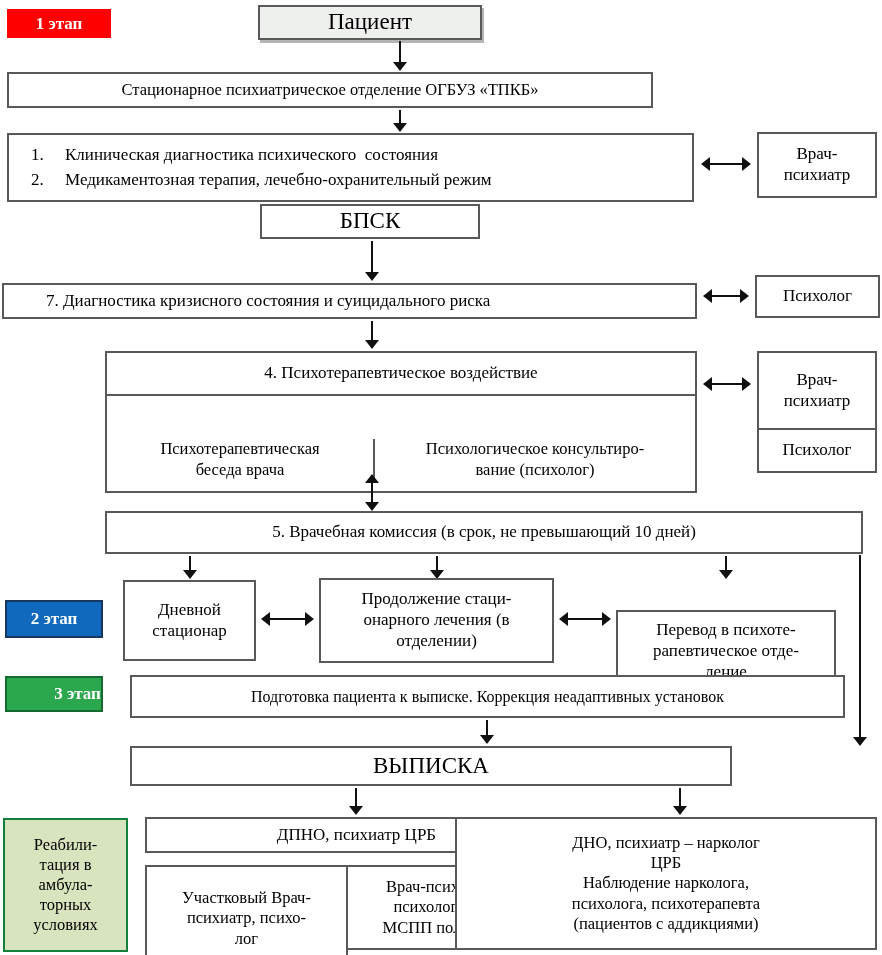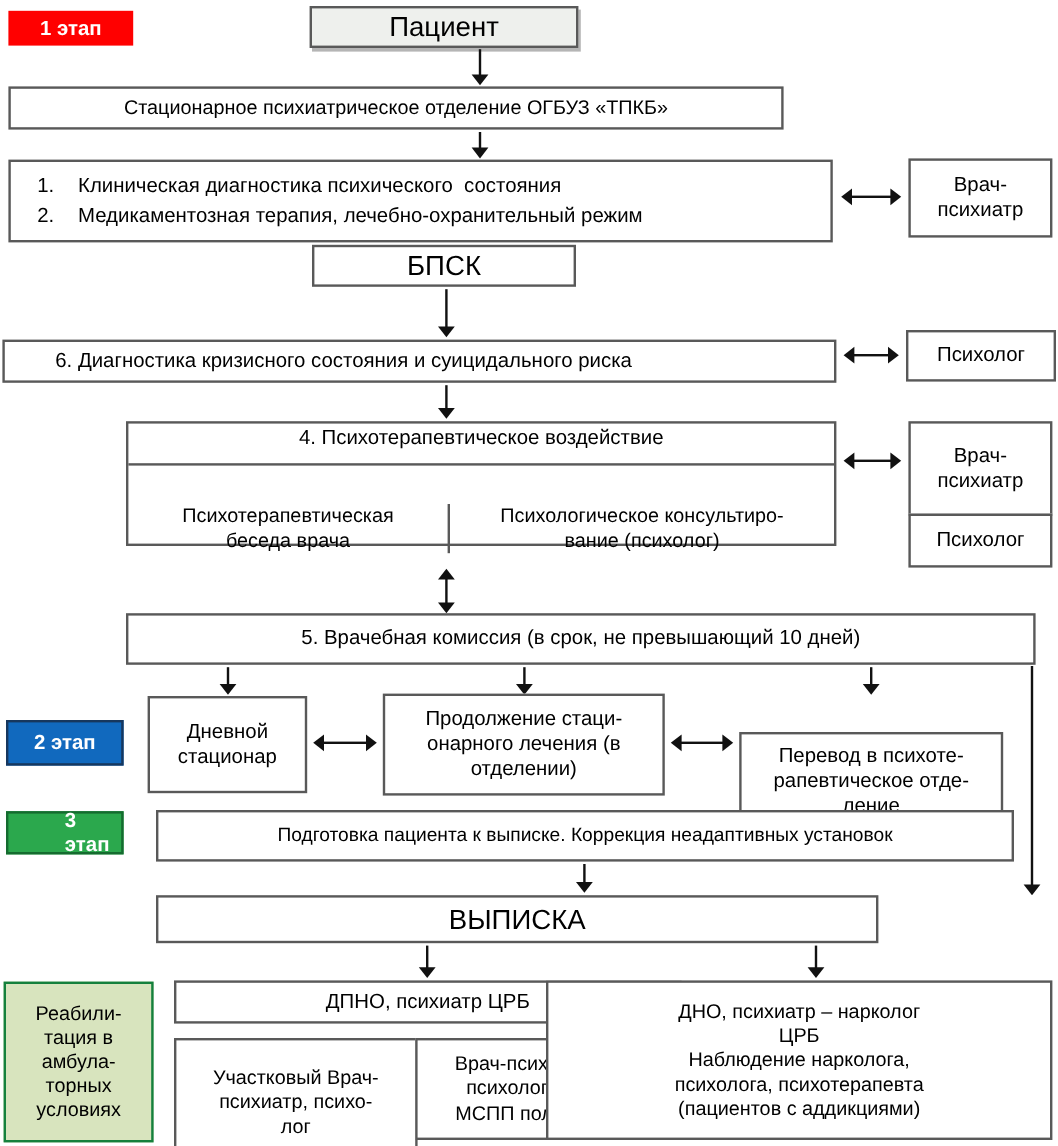--- a/index.html
+++ b/index.html
@@ -1,17 +1,17 @@
 <!DOCTYPE html>
 <html><head>
 <meta charset="utf-8">
 <style>
   html,body{margin:0;padding:0;background:#fff;}
   #canvas{position:relative;width:882px;height:955px;background:#fff;
-          font-family:Liberation Sans, sans-serif;color:#000;overflow:hidden;}
+          font-family:Liberation Serif, serif;color:#000;overflow:hidden;}
 
   .bx{position:absolute;background:#fff;border:2px solid #595959;box-sizing:border-box;
       display:flex;align-items:center;justify-content:center;text-align:center;
       white-space:pre-line;font-size:17px;line-height:1.22;}
   .big{font-size:23px;}
   .tl{justify-content:flex-start;text-align:left;padding-left:42px;}
 
   .stage{position:absolute;box-sizing:border-box;display:flex;align-items:center;justify-content:center;
          color:#fff;font-weight:bold;font-size:17px;}
   .stage.red{background:#FF0000;border:none;}
@@ -95,36 +95,36 @@
   <div class="bx" style="left:757px;top:132px;width:120px;height:66px;">Врач-
 психиатр</div>
 
   <div class="bx big" style="left:260px;top:204px;width:220px;height:35px;">БПСК</div>
 
   <div class="va" style="left:365px;top:241px;height:40px;">
     <div class="ln"></div>
       <div class="hd"></div>
   </div>
 
-  <div class="bx tl" style="left:2px;top:283px;width:695px;height:36px;">6. Диагностика кризисного  состояния и  суицидального  риска</div>
+  <div class="bx tl" style="left:2px;top:283px;width:695px;height:36px;">7. Диагностика кризисного  состояния и  суицидального  риска</div>
 
   <div class="ha" style="left:703px;top:289px;width:46px;">
     <div class="ln"></div>
       <div class="hl"></div>
       <div class="hr"></div>
   </div>
 
   <div class="bx" style="left:755px;top:275px;width:125px;height:43px;">Психолог</div>
 
   <div class="va" style="left:365px;top:321px;height:28px;">
     <div class="ln"></div>
       <div class="hd"></div>
   </div>
 
-  <div class="bx" id="step4" style="left:105px;top:351px;width:592px;height:104px;gap:32px;">
+  <div class="bx" id="step4" style="left:105px;top:351px;width:592px;height:142px;gap:32px;">
     <div class="s4head">4. Психотерапевтическое  воздействие</div>
     <div class="s4row">
       <div class="s4cell first">Психотерапевтическая
 беседа врача</div>
       <div class="s4cell">Психологическое консультиро-
 вание (психолог)</div>
     </div>
   </div>
 
   <div class="ha" style="left:703px;top:377px;width:48px;">

